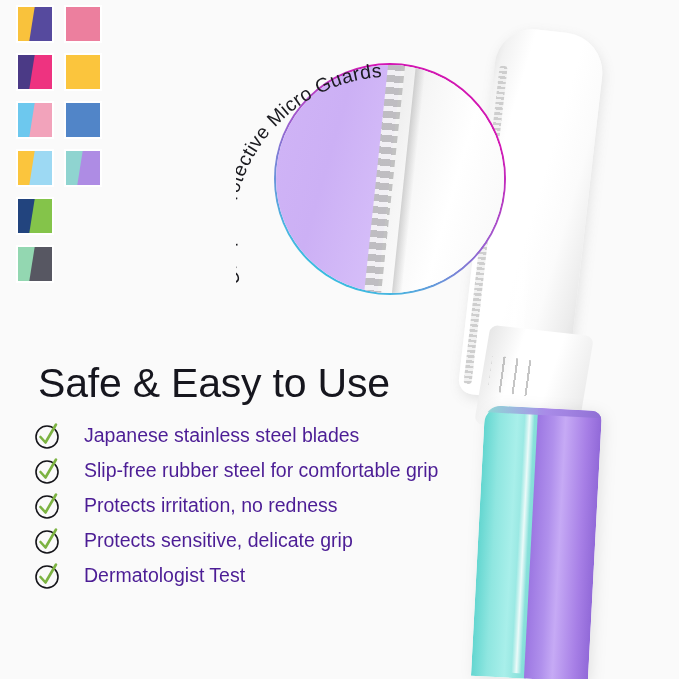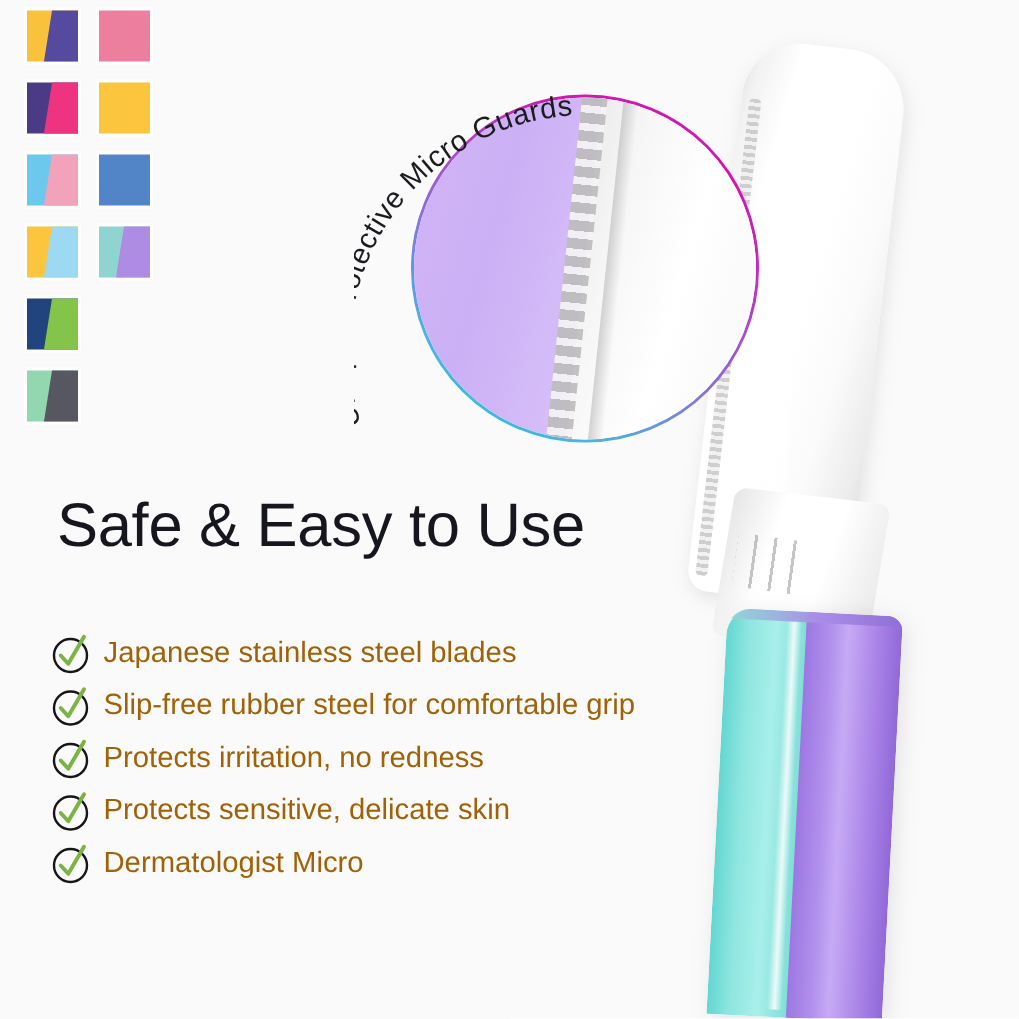--- a/index.html
+++ b/index.html
@@ -247,21 +247,21 @@
     font-family: "Liberation Sans", sans-serif;
     font-size: 19.5px;
     fill: #1b1b20;
     letter-spacing: .4px;
   }
 
   
   #headline {
     position: absolute;
     left: 38px;
-    top: 327px;
+    top: 360px;
     font-size: 41px;
     font-weight: 400;
     color: #16161e;
     letter-spacing: -0.2px;
     white-space: nowrap;
   }
   #feature-list {
     position: absolute;
     left: 34px;
     top: 418px;
@@ -275,23 +275,24 @@
   .check-icon {
     width: 26px;
     height: 26px;
     flex: 0 0 26px;
     position: relative;
     margin-right: 9px;
   }
   .check-icon svg { display: block; overflow: visible; }
   .feature-text {
     font-size: 19.5px;
-    color: #a16207;
+    color: #4c1d95;
     white-space: nowrap;
     line-height: 1;
+    margin-left: 15px;
   }
 </style>
 </head>
 <body>
 
 <div id="canvas">
 
   <div id="swatch-grid">
       <div class="swatch-row">
         <div class="swatch">
@@ -433,26 +434,26 @@
         </div>
         <div class="feature-text">Protects irritation, no redness</div>
       </div>
       <div class="feature-item">
         <div class="check-icon">
           <svg width="26" height="26" viewBox="0 0 26 26">
             <circle cx="13" cy="14" r="11" fill="none" stroke="#15151a" stroke-width="1.6"></circle>
             <path d="M 6.5 14 L 11.5 19.5 L 22 1.5" fill="none" stroke="#7cb342" stroke-width="2.6" stroke-linecap="round" stroke-linejoin="round"></path>
           </svg>
         </div>
-        <div class="feature-text">Protects sensitive, delicate skin</div>
+        <div class="feature-text">Protects sensitive, delicate grip</div>
       </div>
       <div class="feature-item">
         <div class="check-icon">
           <svg width="26" height="26" viewBox="0 0 26 26">
             <circle cx="13" cy="14" r="11" fill="none" stroke="#15151a" stroke-width="1.6"></circle>
             <path d="M 6.5 14 L 11.5 19.5 L 22 1.5" fill="none" stroke="#7cb342" stroke-width="2.6" stroke-linecap="round" stroke-linejoin="round"></path>
           </svg>
         </div>
-        <div class="feature-text">Dermatologist Micro</div>
+        <div class="feature-text">Dermatologist Test</div>
       </div>
     </div>
 
 </div>
 
 </body></html>

